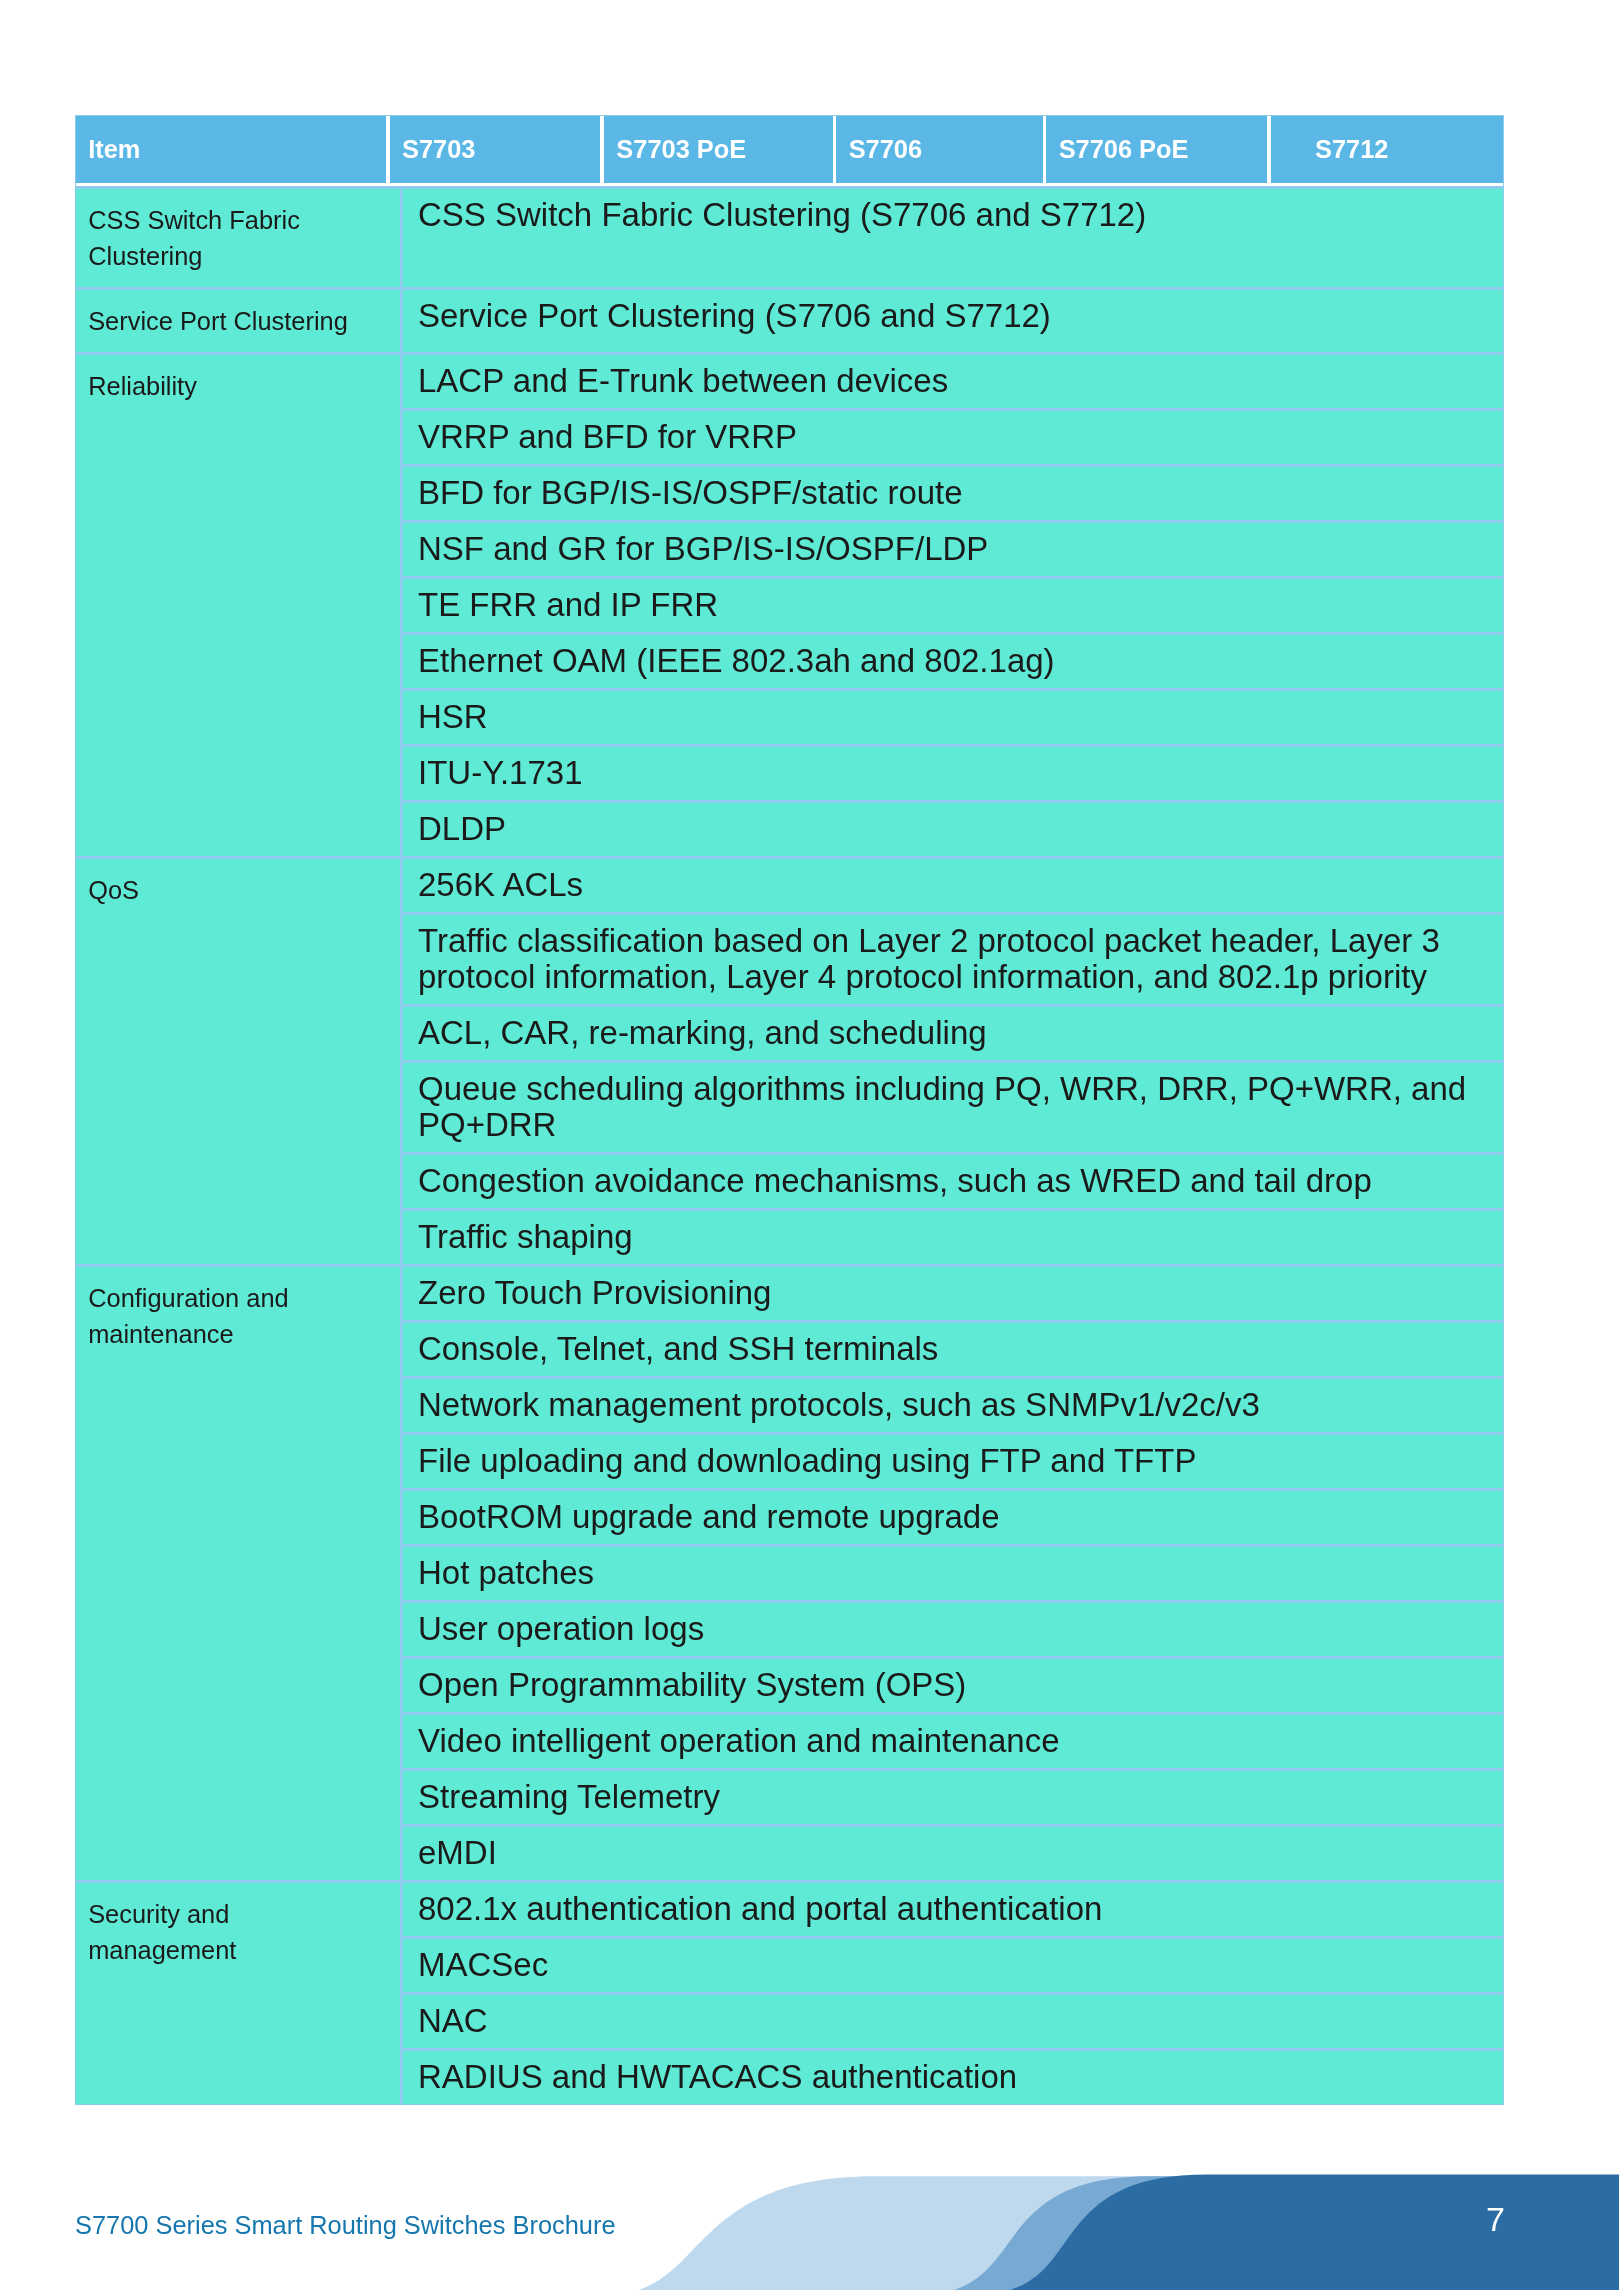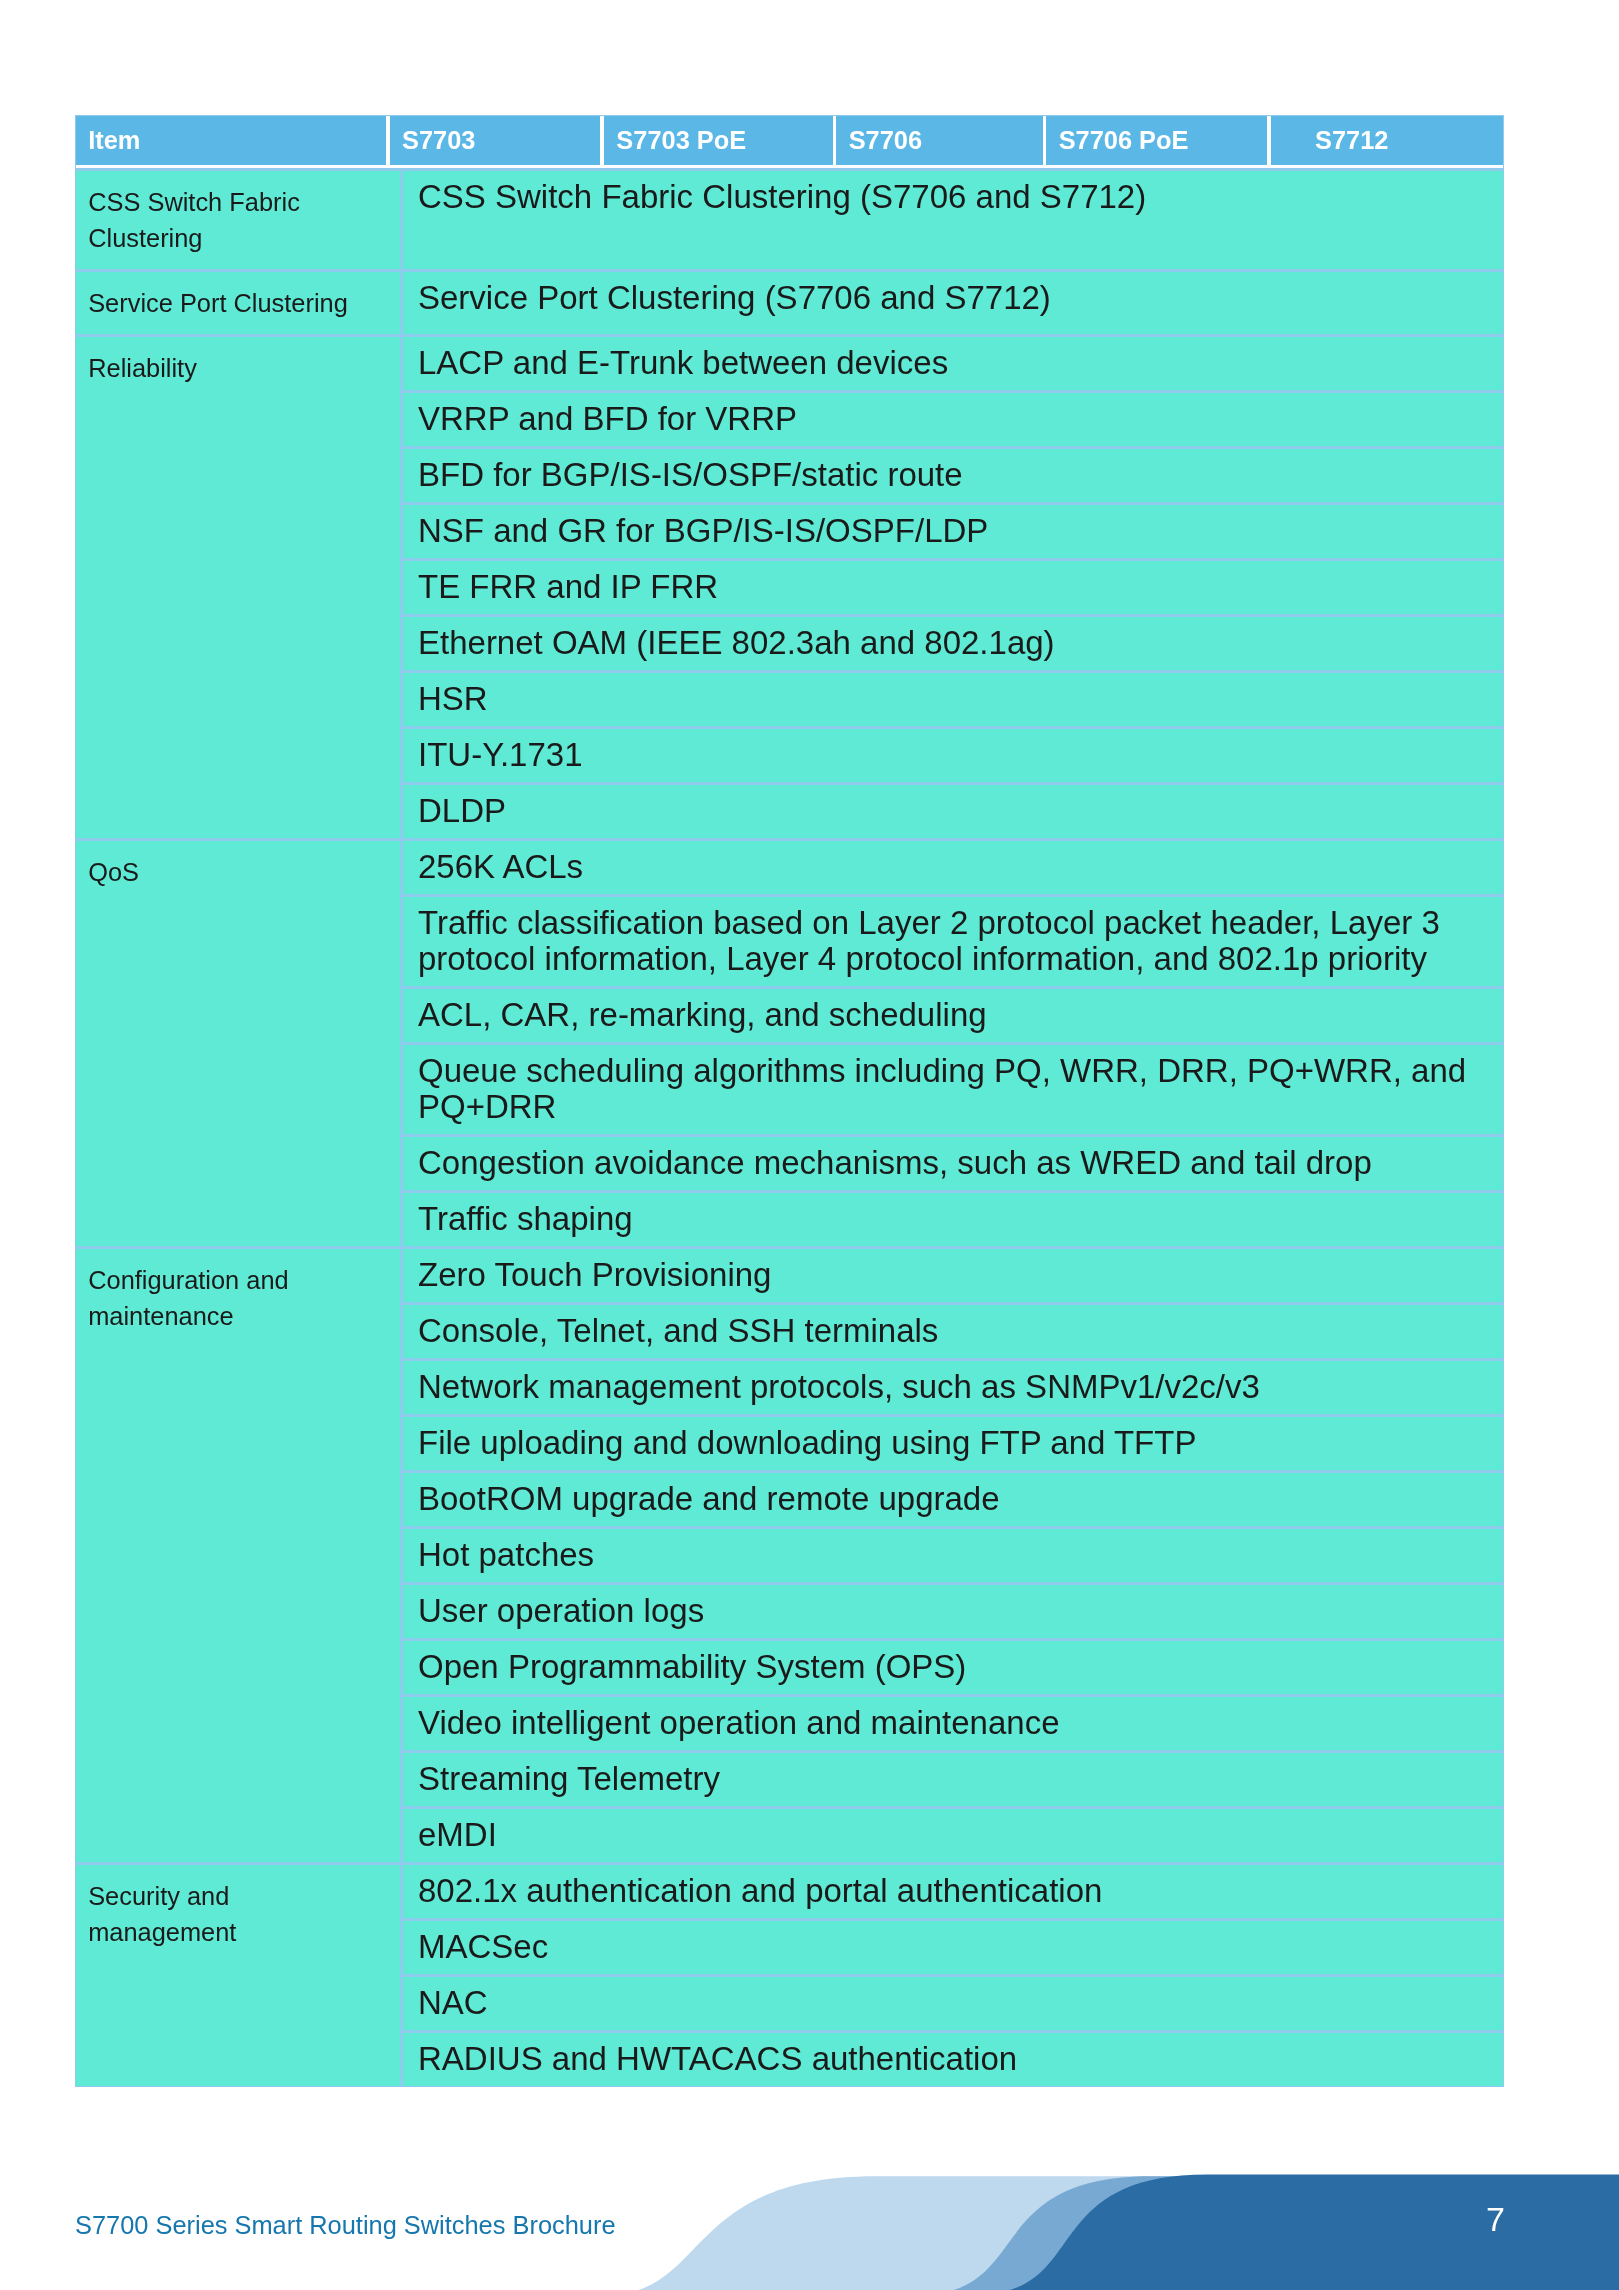--- a/index.html
+++ b/index.html
@@ -22,21 +22,21 @@
     left: 75px;
     top: 115px;
     width: 1429px;
     border: 1.9px solid var(--border, #8ecbec);
     box-sizing: border-box;
     background: #ffffff;
   }
   .header-row {
     display: flex;
     gap: 3.8px;
-    height: 49px;
+    height: 67px;
     background: #ffffff;
     margin-bottom: 2.8px;
   }
   .header-cell {
     background: var(--header_bg, #5bb7e6);
     color: #ffffff;
     font-size: 25.4px;
     font-weight: bold;
     display: flex;
     align-items: center;

